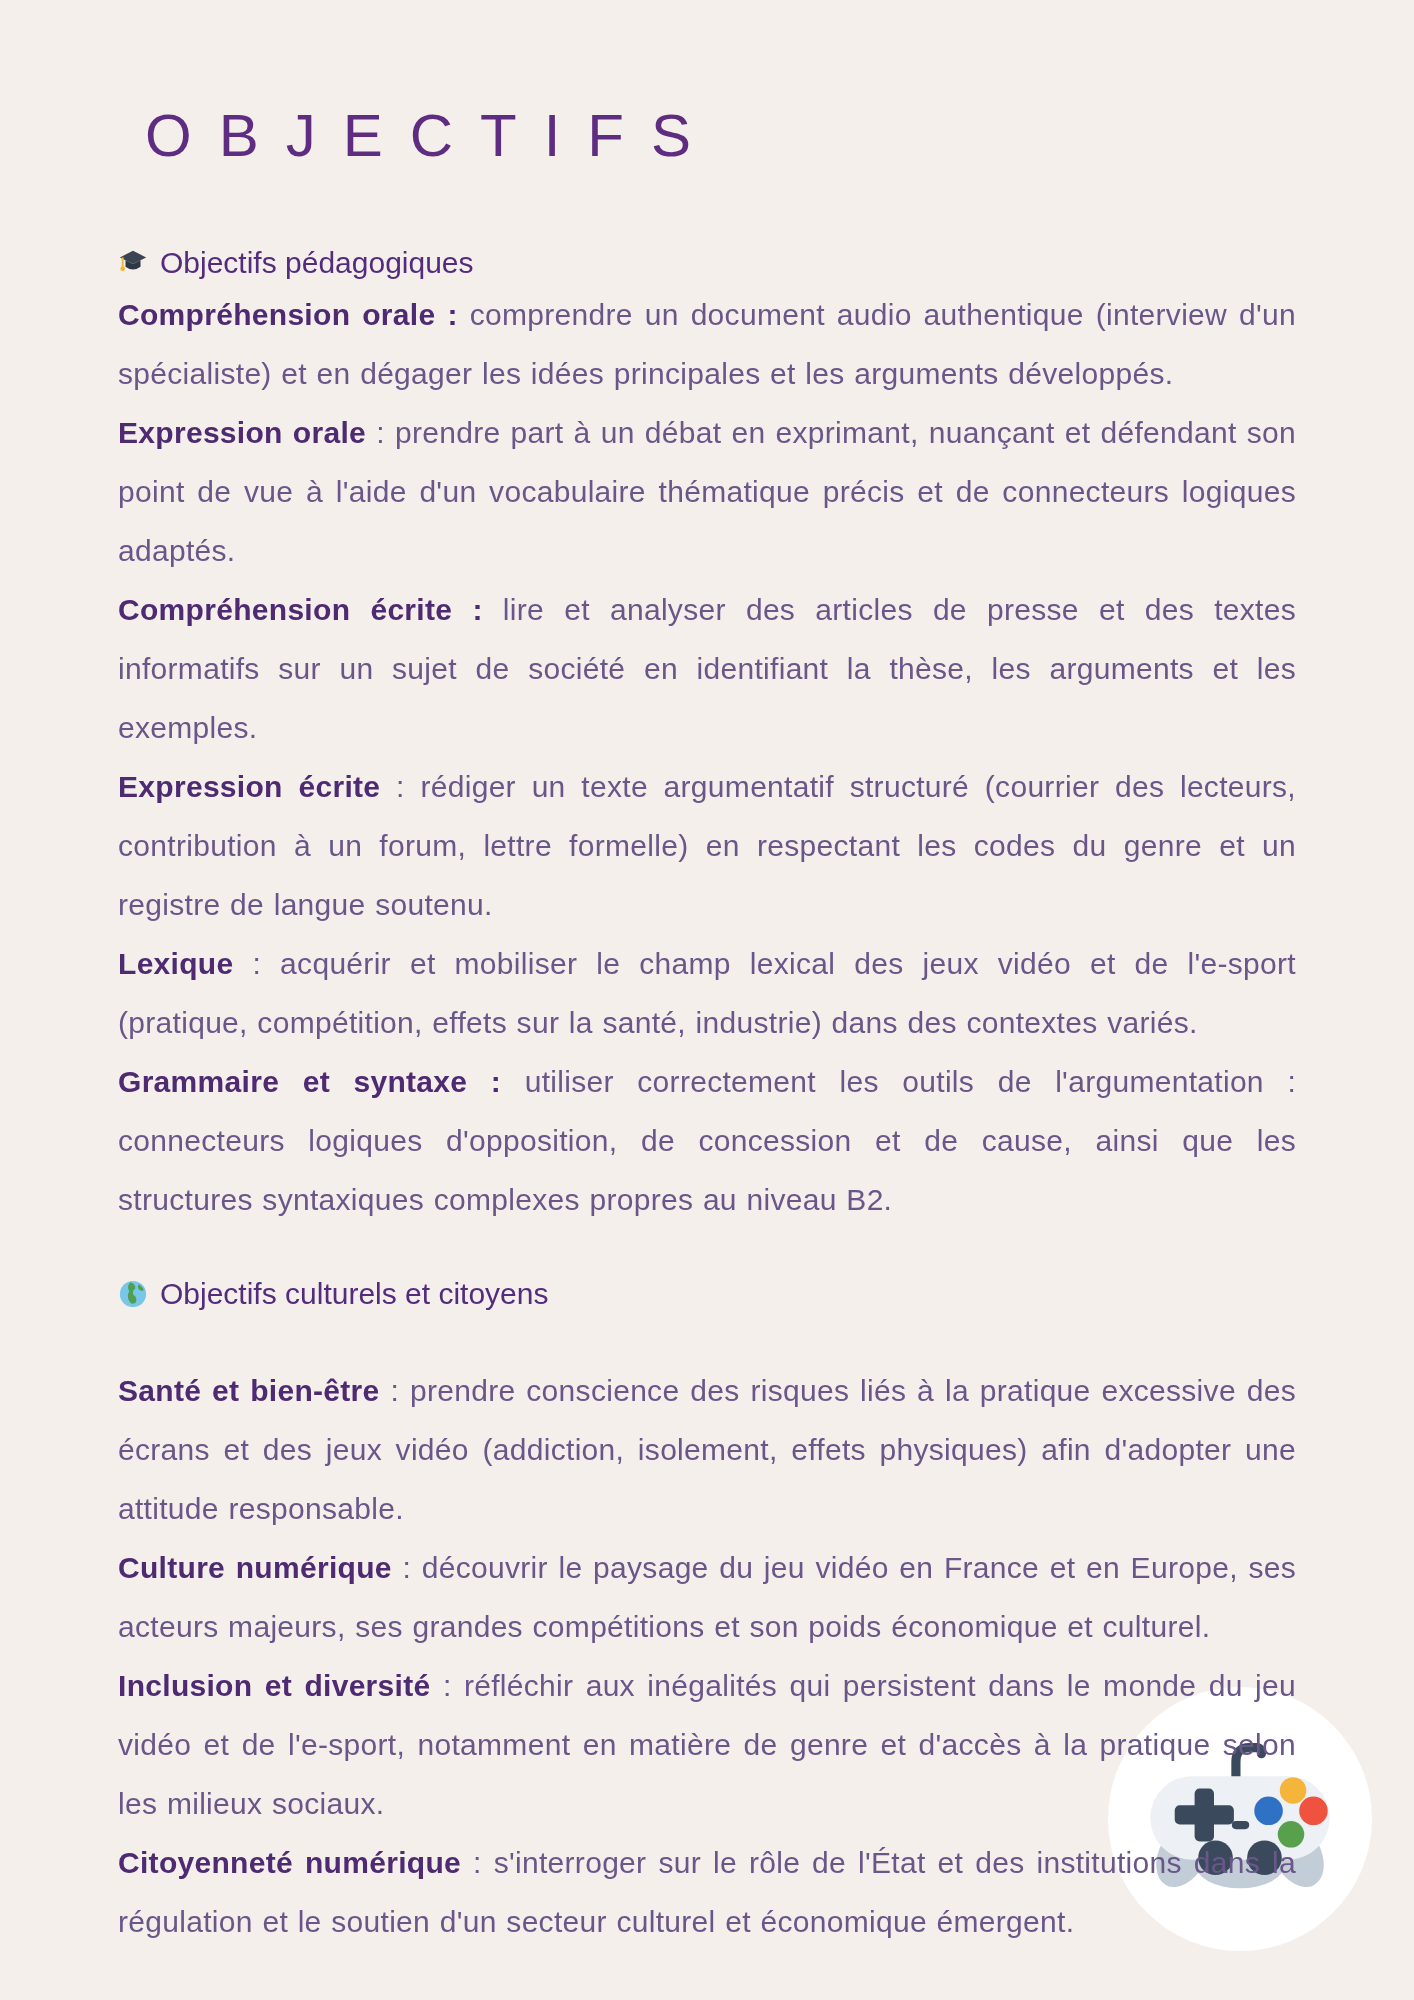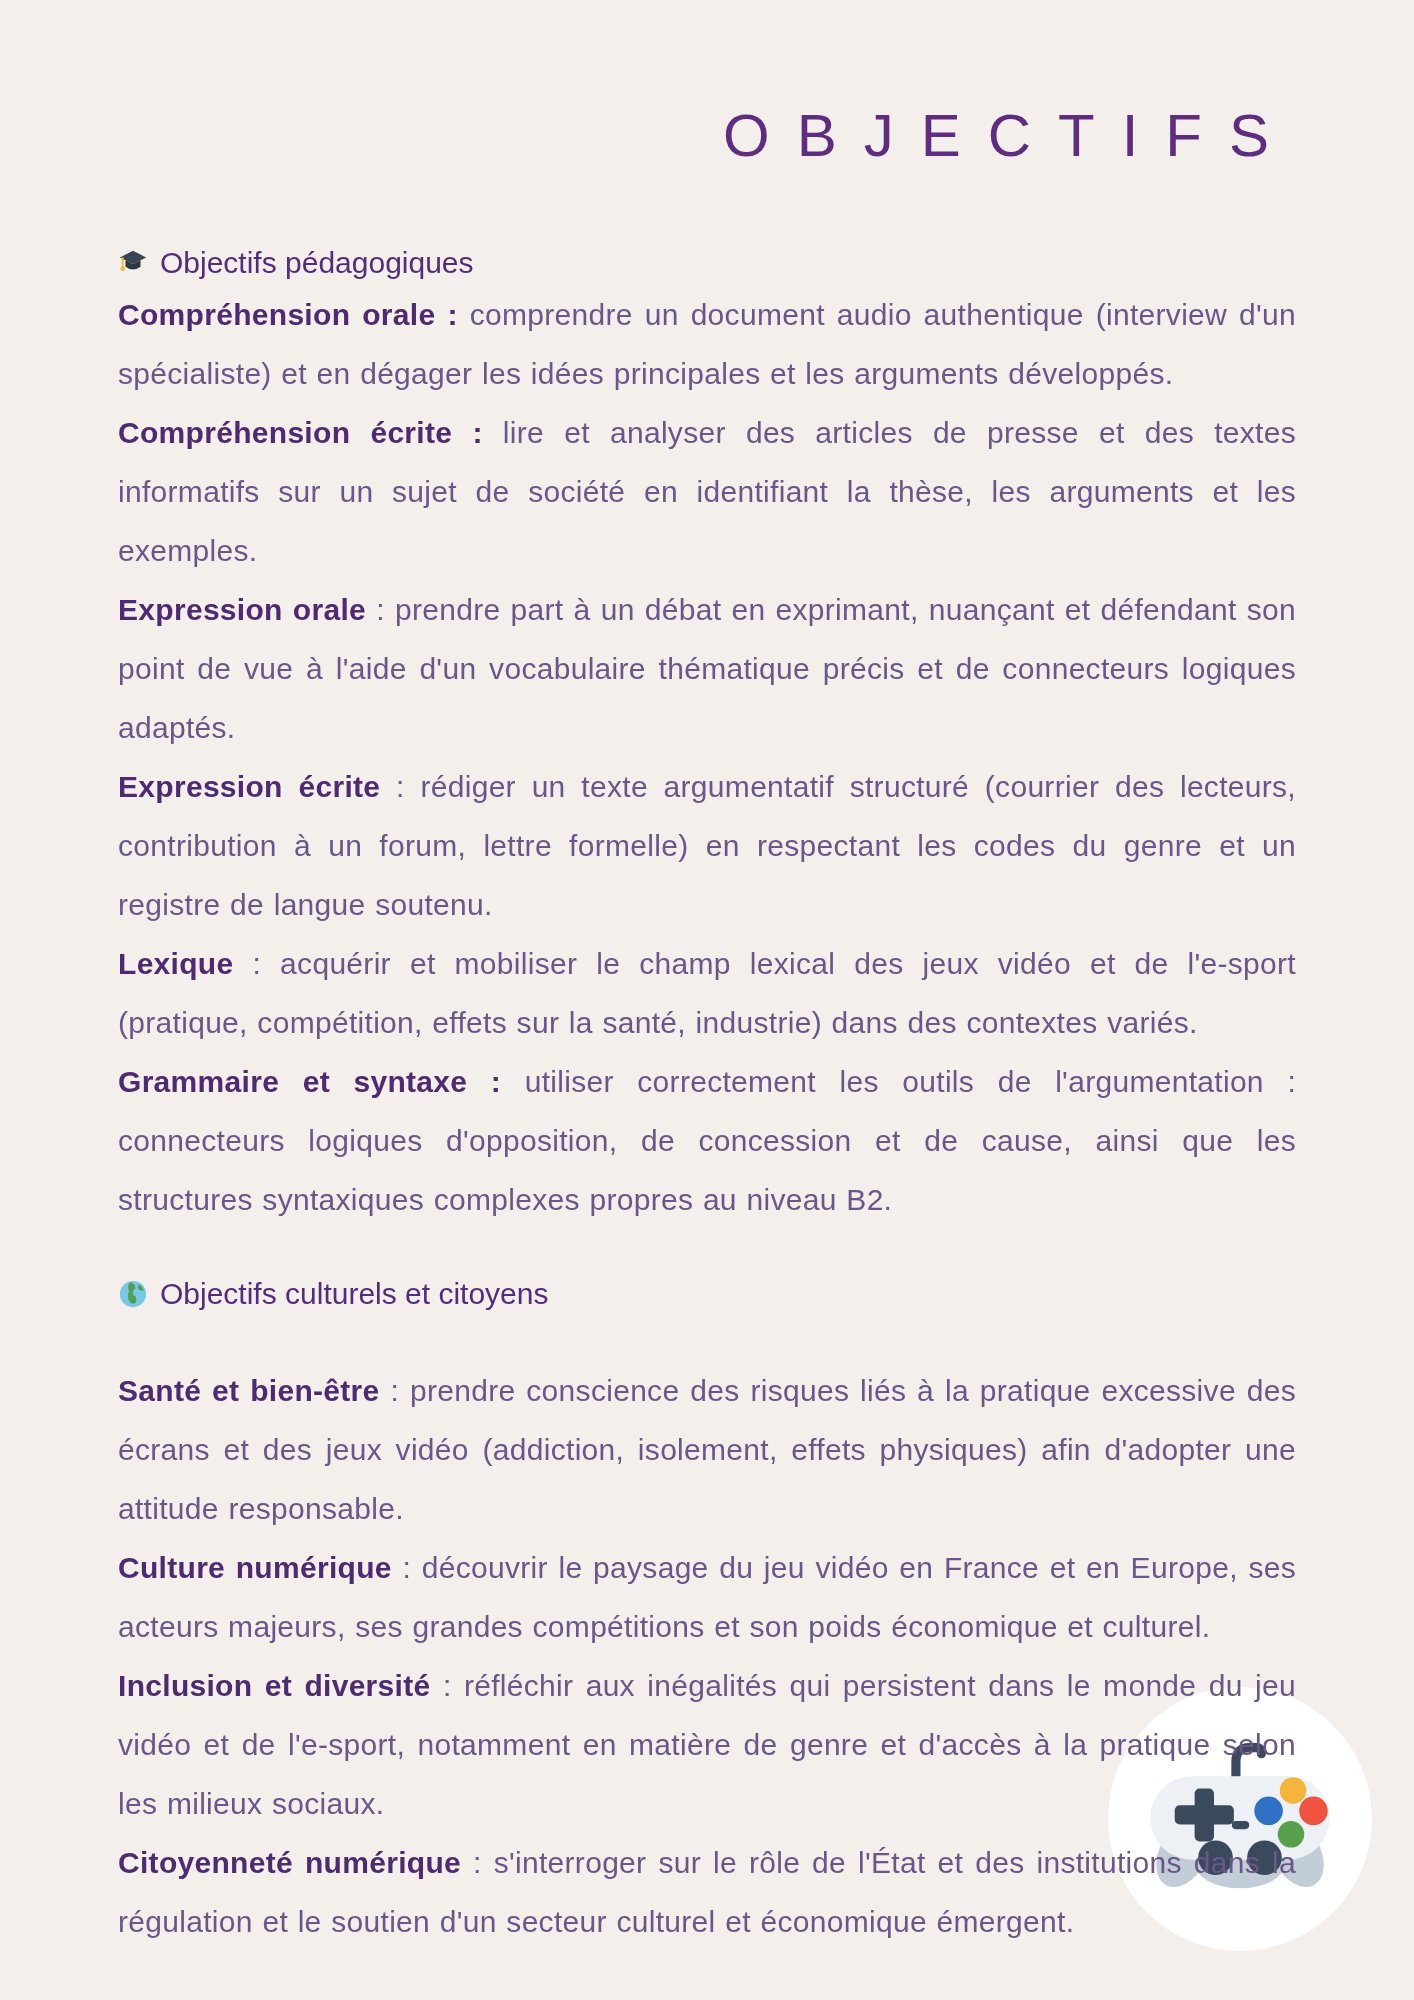--- a/index.html
+++ b/index.html
@@ -13,21 +13,21 @@
   }
   .content {
     position: absolute;
     left: 118px;
     right: 118px;
     top: 100px;
     z-index: 1;
   }
   .title {
     margin: 0 0 68px 0;
-    text-align: right;
+    text-align: left;
     font-size: 60px;
     font-weight: 500;
     letter-spacing: 0.45em;
     padding-left: 0.45em; 
     color: #5e2d82;
     line-height: 1.2;
   }
   .sec-head {
     display: flex;
     align-items: center;
@@ -88,26 +88,26 @@
           <circle cx="5" cy="22" r="2.5" fill="#f2b63c"></circle>
         </svg>
       </span>
       <span>Objectifs pédagogiques</span>
     </div>
     <p class="para">
       <strong>Compréhension orale :</strong>
       <span>comprendre un document audio authentique (interview d'un spécialiste) et en dégager les idées principales et les arguments développés.</span>
     </p>
     <p class="para">
+      <strong>Expression orale</strong>
+      <span>: prendre part à un débat en exprimant, nuançant et défendant son point de vue à l'aide d'un vocabulaire thématique précis et de connecteurs logiques adaptés.</span>
+    </p>
+    <p class="para">
       <strong>Compréhension écrite :</strong>
       <span>lire et analyser des articles de presse et des textes informatifs sur un sujet de société en identifiant la thèse, les arguments et les exemples.</span>
-    </p>
-    <p class="para">
-      <strong>Expression orale</strong>
-      <span>: prendre part à un débat en exprimant, nuançant et défendant son point de vue à l'aide d'un vocabulaire thématique précis et de connecteurs logiques adaptés.</span>
     </p>
     <p class="para">
       <strong>Expression écrite</strong>
       <span>: rédiger un texte argumentatif structuré (courrier des lecteurs, contribution à un forum, lettre formelle) en respectant les codes du genre et un registre de langue soutenu.</span>
     </p>
     <p class="para">
       <strong>Lexique</strong>
       <span>: acquérir et mobiliser le champ lexical des jeux vidéo et de l'e-sport (pratique, compétition, effets sur la santé, industrie) dans des contextes variés.</span>
     </p>
     <p class="para">

